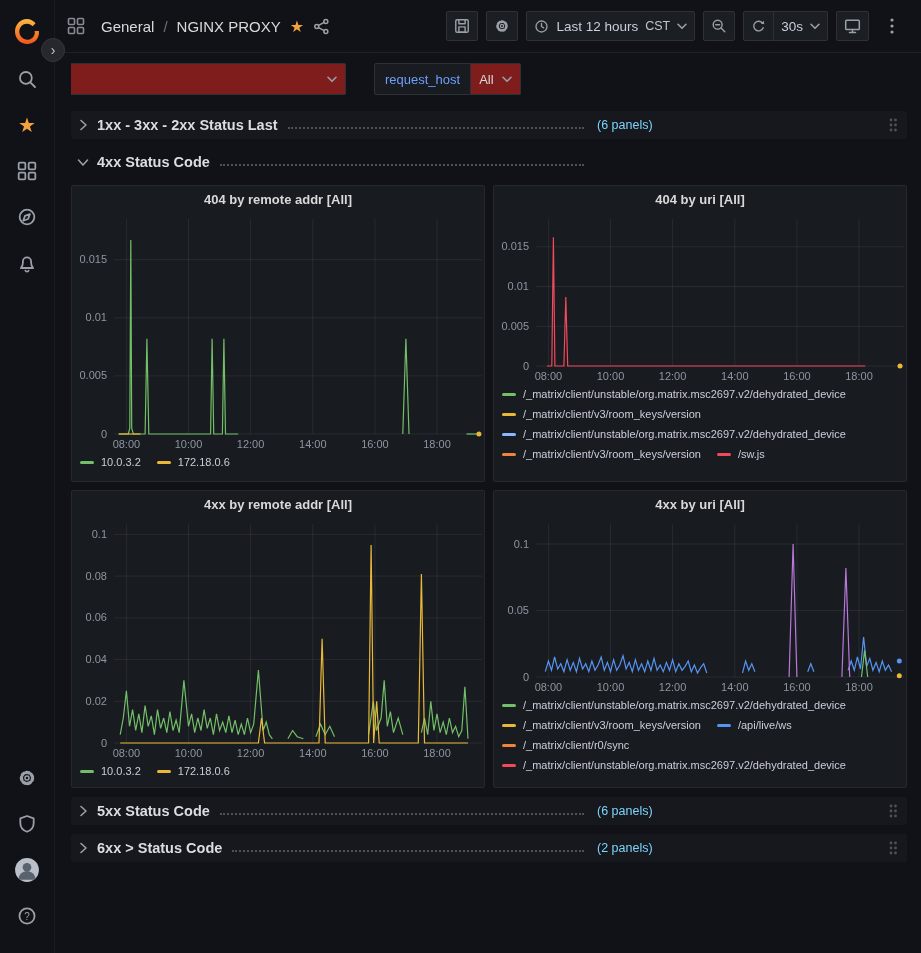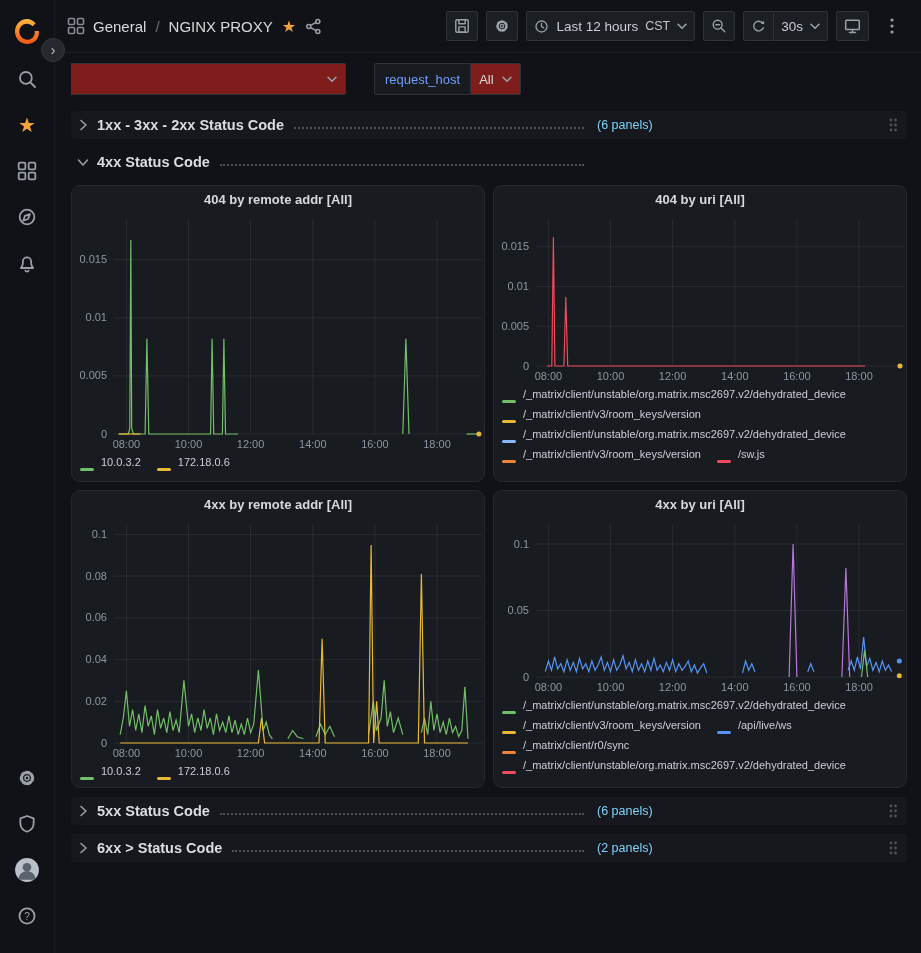--- a/index.html
+++ b/index.html
@@ -13,21 +13,21 @@
            padding:10px 0 14px;position:relative;border-right:1px solid rgba(204,204,220,0.05)}
   .side-item{width:54px;height:46px;display:flex;align-items:center;justify-content:center;cursor:pointer}
   .side-logo{height:44px;margin-bottom:2px}
   .side-spacer{flex:1}
   .star-glyph{font-size:20px;color:#F2A33C;line-height:1}
   .expand-tab{position:absolute;right:-11px;top:38px;width:22px;height:22px;border-radius:50%;
               background:#26282e;border:1px solid #34373c;color:#c7cad1;display:flex;align-items:center;
               justify-content:center;font-size:14px;z-index:9;cursor:pointer}
   
   .main{flex:1;display:flex;flex-direction:column;min-width:0}
-  .topbar{height:52px;flex:0 0 52px;display:flex;align-items:center;gap:8px;
+  .topbar{height:52px;flex:0 0 52px;display:flex;align-items:center;gap:16px;
           padding:0 14px 0 12px;border-bottom:1px solid rgba(204,204,220,0.08)}
   .crumbs{display:flex;align-items:center;gap:9px;font-size:15px;white-space:nowrap}
   .crumb-sep{color:#6c7077}
   .crumb-star{font-size:16px;color:#F2A33C;cursor:pointer}
   .tb-actions{margin-left:auto;display:flex;align-items:center;gap:8px}
   .btn{height:30px;min-width:30px;display:flex;align-items:center;justify-content:center;gap:7px;
        background:#1b1e23;border:1px solid #2e3238;border-radius:2px;color:#ccccdc;
        padding:0 7px;cursor:pointer;font-size:13.5px;white-space:nowrap}
   .btn-group{display:flex}
   .btn-group .btn+.btn{border-left:0;border-radius:0 2px 2px 0}
@@ -50,30 +50,30 @@
               padding:0 8px 0 6px;margin-bottom:9px;cursor:pointer}
   .row-header.collapsed{background:#16181d}
   .row-left{display:flex;align-items:center;width:505px;min-width:0}
   .row-title{margin-left:8px;font-size:14.5px;font-weight:700;color:#dcdde1;white-space:nowrap}
   .row-dots{flex:1;height:0;border-bottom:2px dotted #4d525a;margin:0 10px;position:relative;top:3px}
   .row-count{color:#7dd3fc;font-size:12.5px;white-space:nowrap;margin-left:3px}
   .row-drag{margin-left:auto;display:flex;align-items:center;cursor:grab}
   .chev-svg{flex:0 0 12px}
   
   .panel-grid{display:grid;grid-template-columns:1fr 1fr;gap:8px;margin-bottom:9px}
-  .panel{background:#181b1f;border:1px solid #25282e;border-radius:9px;display:flex;
+  .panel{background:#181b1f;border:1px solid #25282e;border-radius:2px;display:flex;
          flex-direction:column;overflow:hidden}
   .panel.h1{height:295px}
   .panel.h2{height:296px}
   .panel-title{flex:0 0 26px;display:flex;align-items:center;justify-content:center;
                font-size:13px;font-weight:600;color:#d8d9da;cursor:pointer;white-space:nowrap}
   .chart-box{padding:0 6px}
   .legend{display:flex;flex-wrap:wrap;column-gap:16px;row-gap:4px;padding:3px 8px 0;
           font-size:11px;color:#ccccdc;overflow:hidden;line-height:1.45}
-  .legend-item{display:flex;align-items:flex-end;cursor:pointer;white-space:nowrap}
+  .legend-item{display:flex;align-items:center;cursor:pointer;white-space:nowrap}
   .legend-item i{display:inline-block;width:14px;height:3px;border-radius:2px;margin-right:7px;flex:0 0 14px}
   .tick{fill:#8e95a2;font-size:11px;font-family:"Liberation Sans",sans-serif}
   .ty{text-anchor:end}
   .tx{text-anchor:middle}
   .grid-line{stroke:rgba(204,204,220,0.09);stroke-width:1}
 </style>
 </head>
 <body>
 
 <nav class="sidebar">
@@ -288,21 +288,21 @@
     </div>
   </div>
 
   <div class="dash">
 
     <div class="row-header collapsed">
       <svg class="chev-svg" width="12" height="12" viewBox="0 0 12 12">
         <path d="M4 1.5l5 4.5-5 4.5" class="ic"></path>
       </svg>
       <span class="row-left">
-        <span class="row-title">1xx - 3xx - 2xx Status Code</span>
+        <span class="row-title">1xx - 3xx - 2xx Status Last</span>
         <span class="row-dots"></span>
       </span>
       <span class="row-count">(6 panels)</span>
       <span class="row-drag">
         <svg width="12" height="16" viewBox="0 0 12 16">
           <g fill="#4d525a">
               <circle cx="4" cy="3" r="1.4"></circle>
               <circle cx="8.5" cy="3" r="1.4"></circle>
               <circle cx="4" cy="8" r="1.4"></circle>
               <circle cx="8.5" cy="8" r="1.4"></circle>

